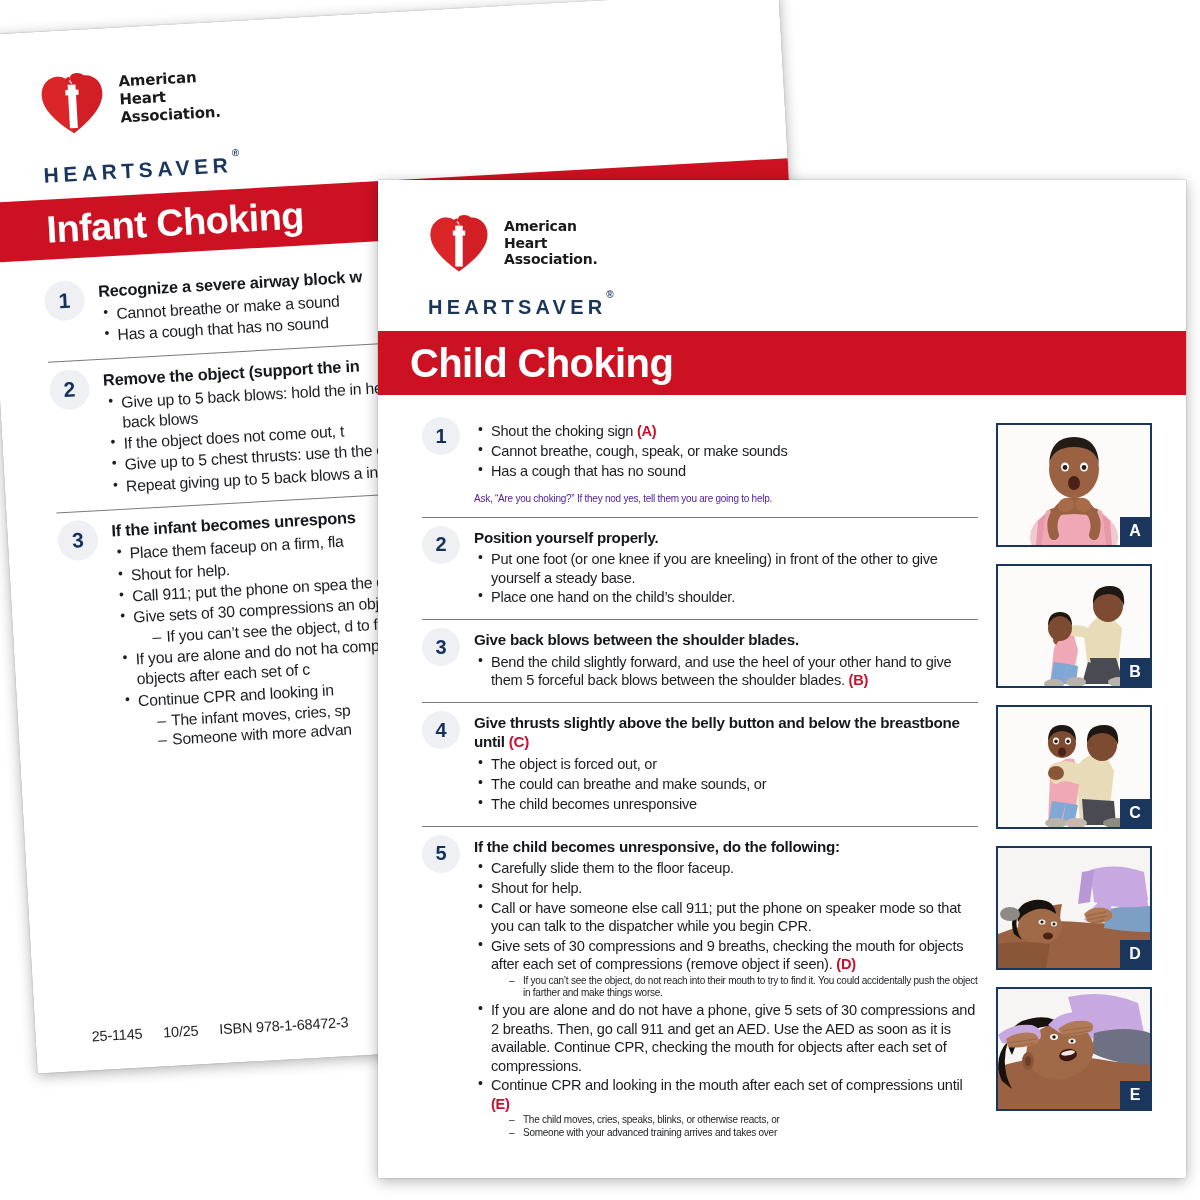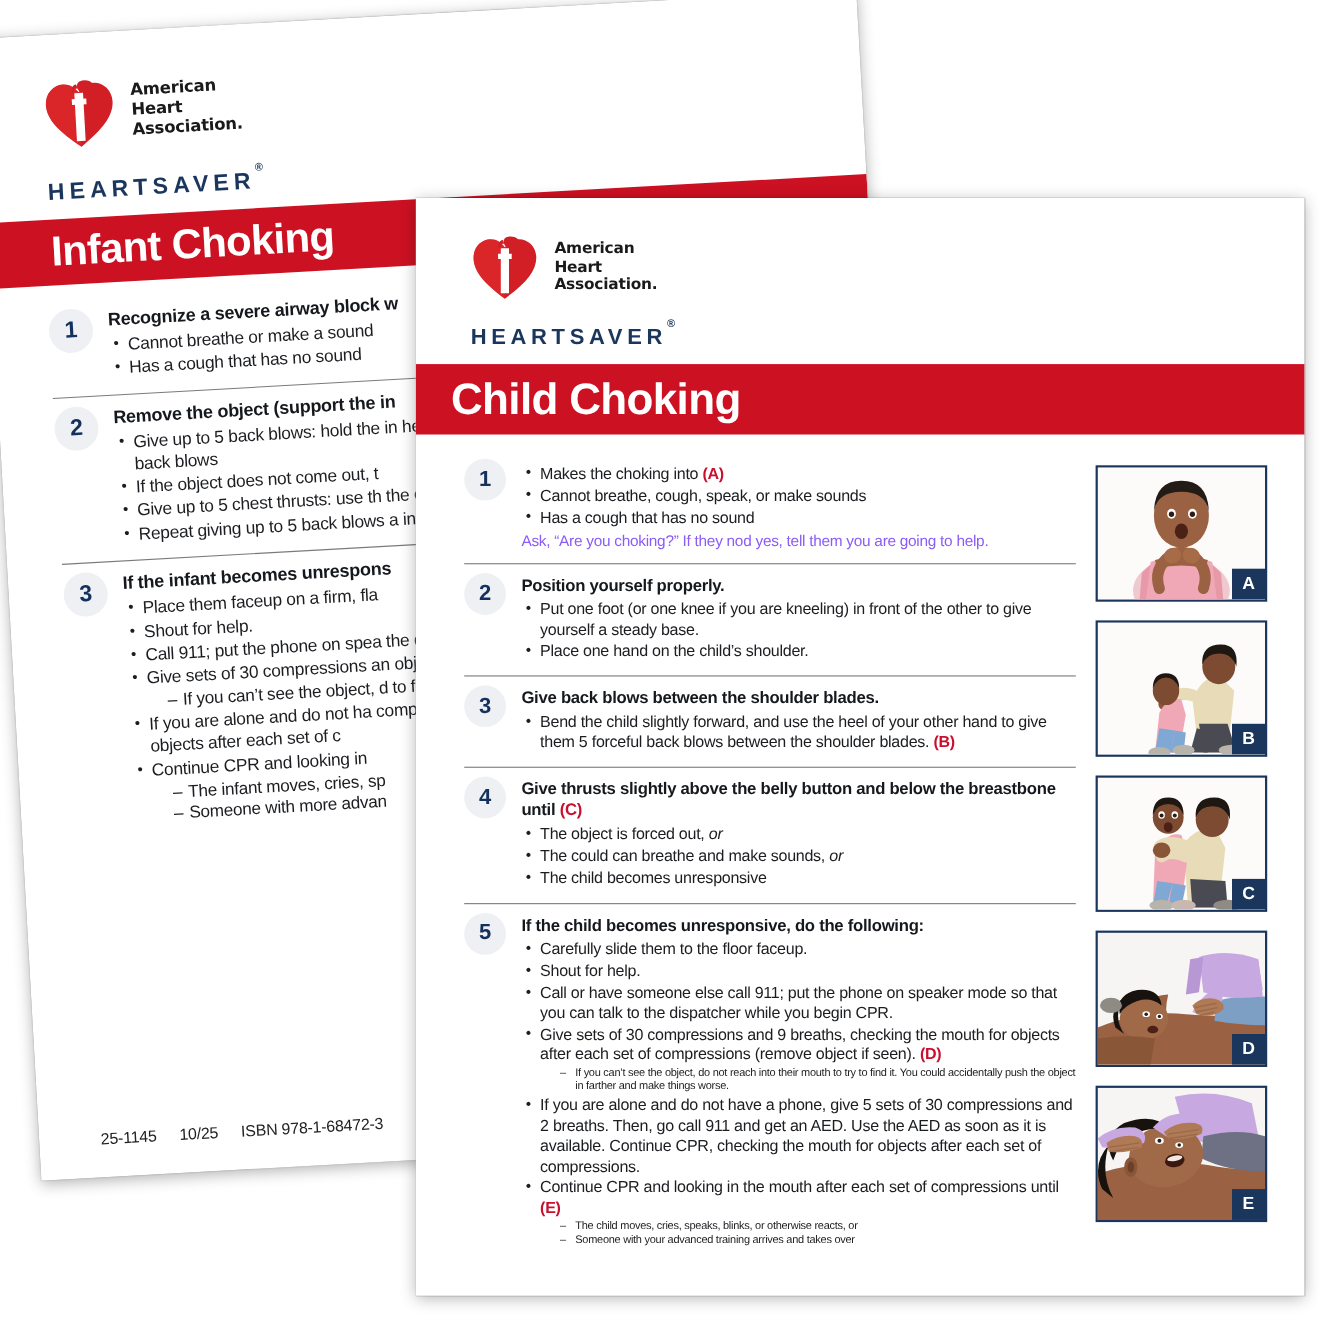--- a/index.html
+++ b/index.html
@@ -134,25 +134,25 @@
     letter-spacing:-0.25px;
     text-indent:0;
     padding-left:14px;
   }
   ul.dlist > li::before{
     content:"\2013";
     position:absolute;left:0;top:0;
     color:#1b1d20;
   }
   .tail-note{
-    font-size:14px;line-height:1.26;color:#8b5cf6;
-    letter-spacing:-0.25px;margin-top:3px;
+    font-size:10px;line-height:1.26;color:#4c1d95;
+    letter-spacing:-0.25px;margin-top:13px;
   }
   .ref{color:#c8102e;font-weight:700;}
-  .ital{font-style:italic;}
+  .ital{}
 
   
   .photo{
     position:relative;
     width:152px;height:120px;
     border:2px solid #1b365d;
     background:#fbfbfb;
     margin-bottom:17px;
     overflow:hidden;
   }
@@ -308,21 +308,21 @@
 
     <div class="body-wrap">
 
       <div class="steps-col">
 
         <div class="step">
           <div class="step-num">1</div>
           <div class="step-body">
             <ul class="blist">
               <li class="bullet">
-                <span>Makes the choking into </span><span class="ref">(A)</span>
+                <span>Shout the choking sign </span><span class="ref">(A)</span>
               </li>
               <li class="bullet">Cannot breathe, cough, speak, or make sounds</li>
               <li class="bullet">Has a cough that has no sound</li>
             </ul>
             <div class="tail-note">Ask, “Are you choking?” If they nod yes, tell them you are going to help.</div>
           </div>
         </div>
 
         <div class="step">
           <div class="step-num">2</div>

